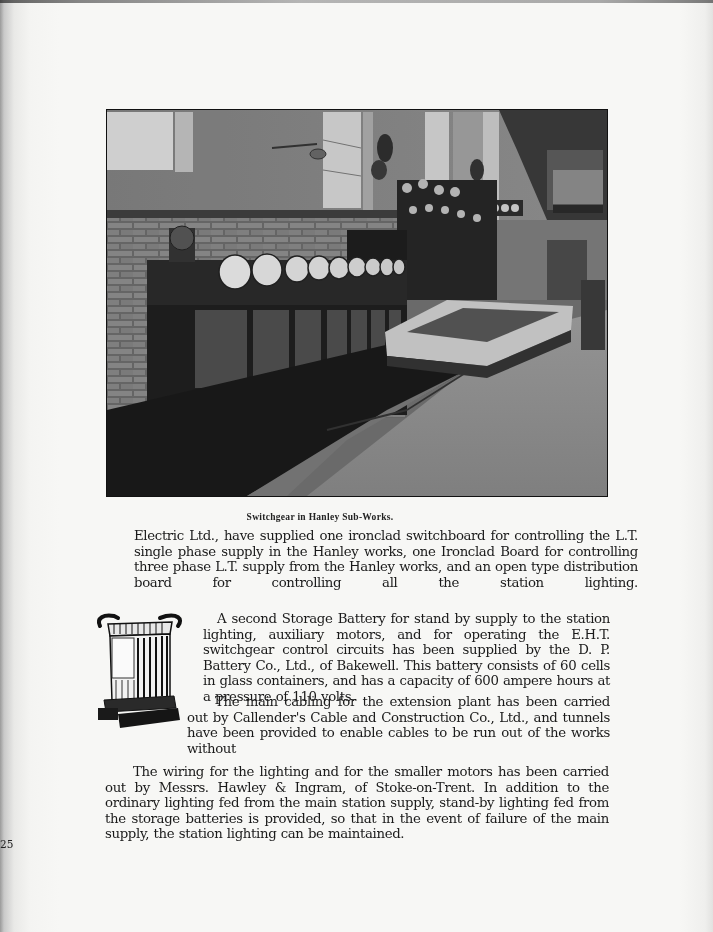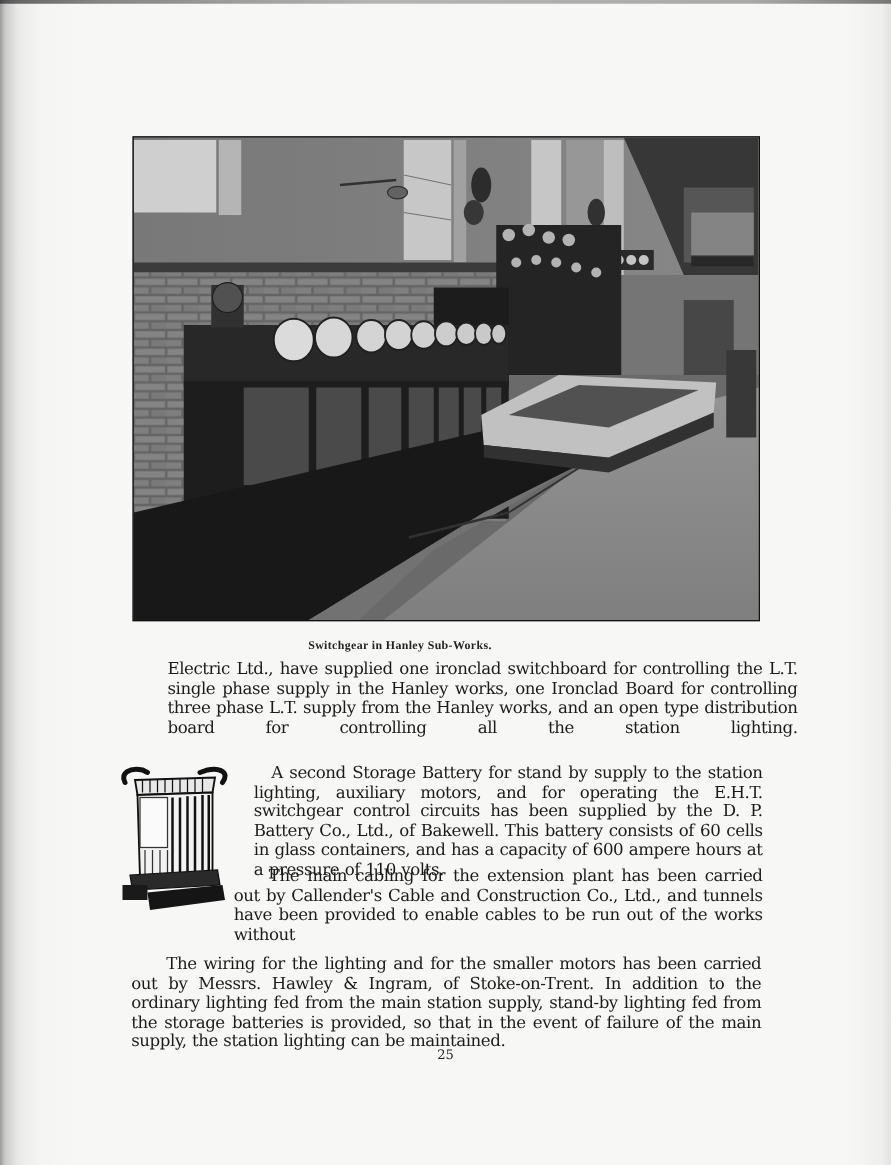--- a/index.html
+++ b/index.html
@@ -36,21 +36,21 @@
     font-family: "DejaVu Serif", serif; letter-spacing: -0.35px; word-spacing: 0.5px;
     color: #1a1a1a;
   }
   .p1 { left: 106px; top: 528px; width: 504px; margin-left: 28px; }
   .p2 { left: 203px; top: 611px; width: 407px; text-indent: 14px; }
   .p3a { left: 187px; top: 694px; width: 423px; text-indent: 28px; }
   .p3b { left: 106px; top: 741px; width: 504px; }
   .p4 { left: 105px; top: 764px; width: 504px; text-indent: 28px; }
   .j-last::after { content: ""; display: inline-block; width: 100%; }
   .pagenum {
-    position: absolute; left: 0; width: 713px; top: 838px; text-align: center;
+    position: absolute; left: 0; width: 713px; top: 838px; text-align: left;
     font-size: 10.5px; font-family: "DejaVu Serif", serif; color: #222;
   }
   .battery {
     position: absolute; left: 94px; top: 612px; width: 92px; height: 120px;
   }
 </style>
 </head>
 <body>
 
 <div class="page">

